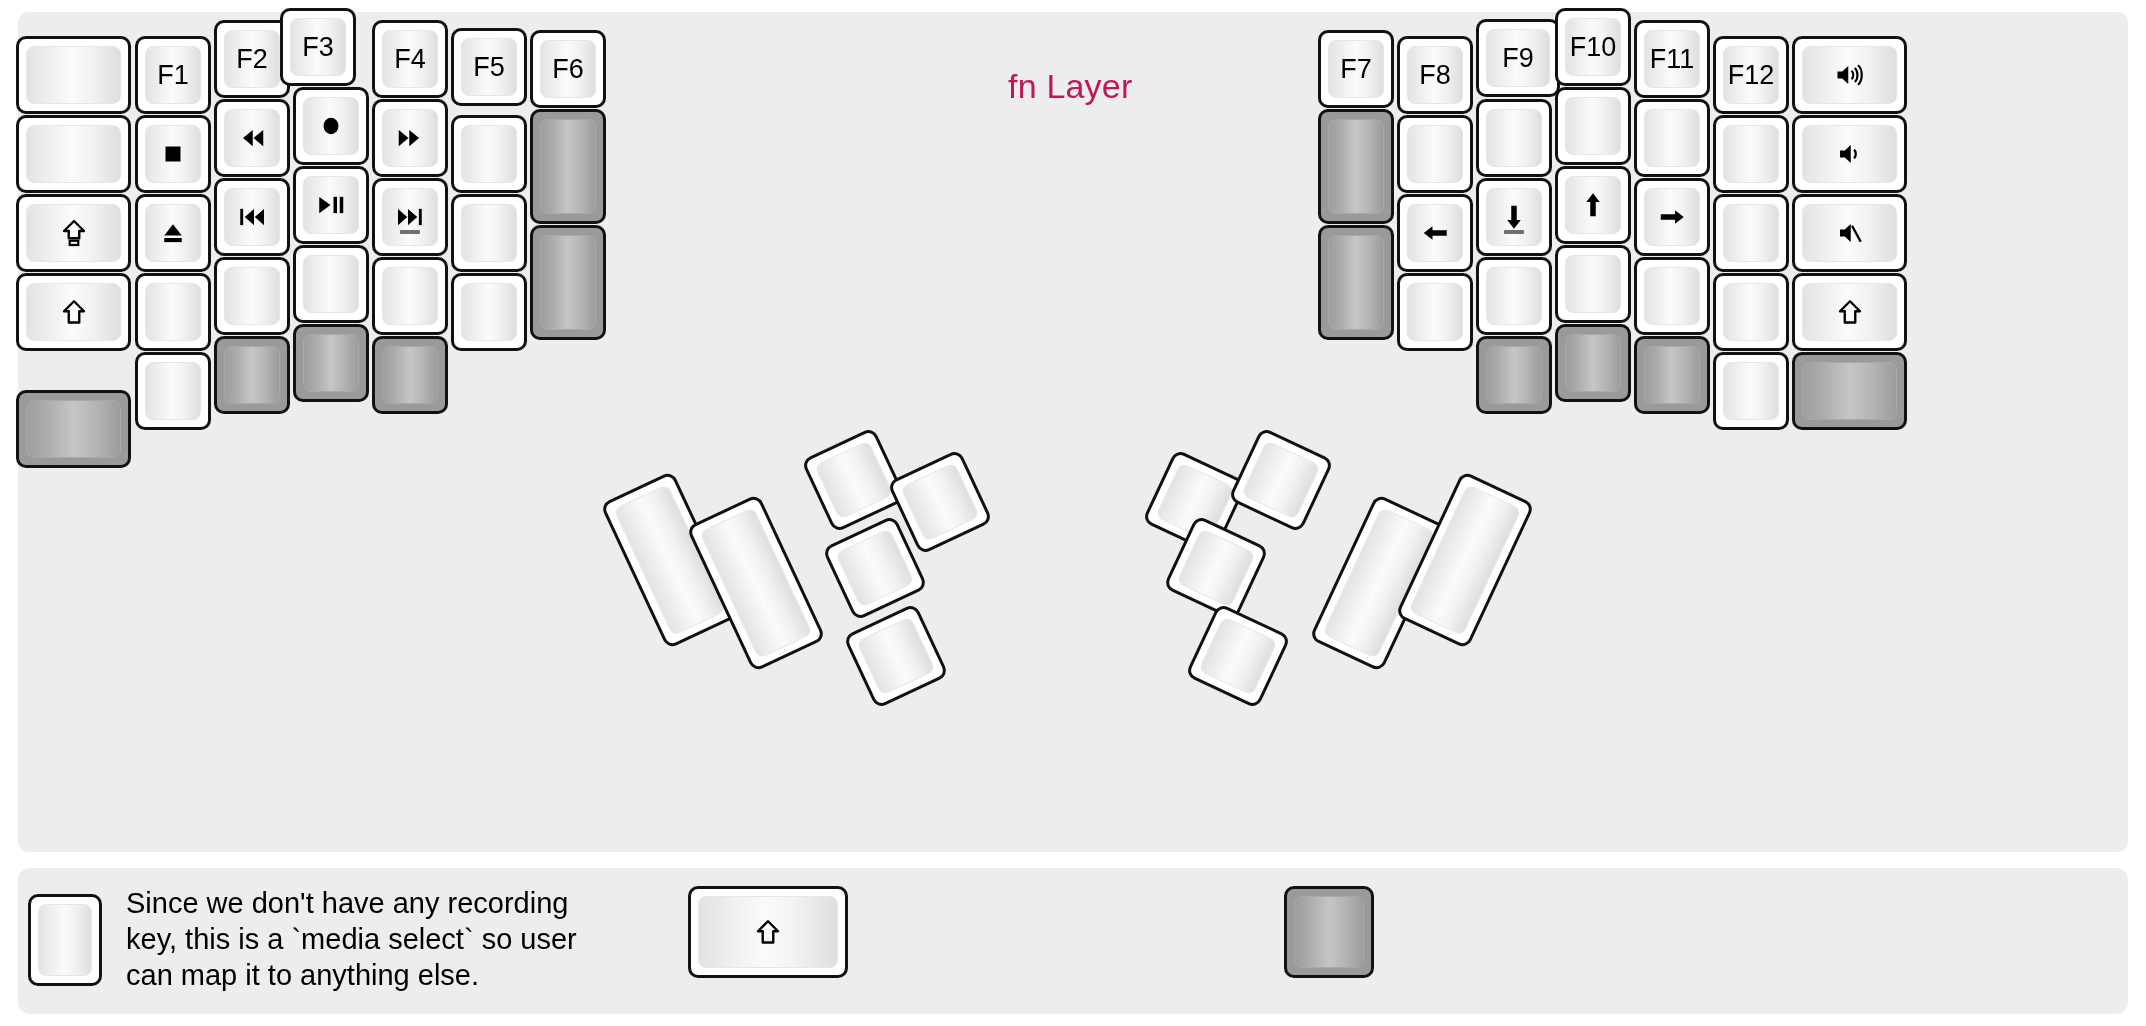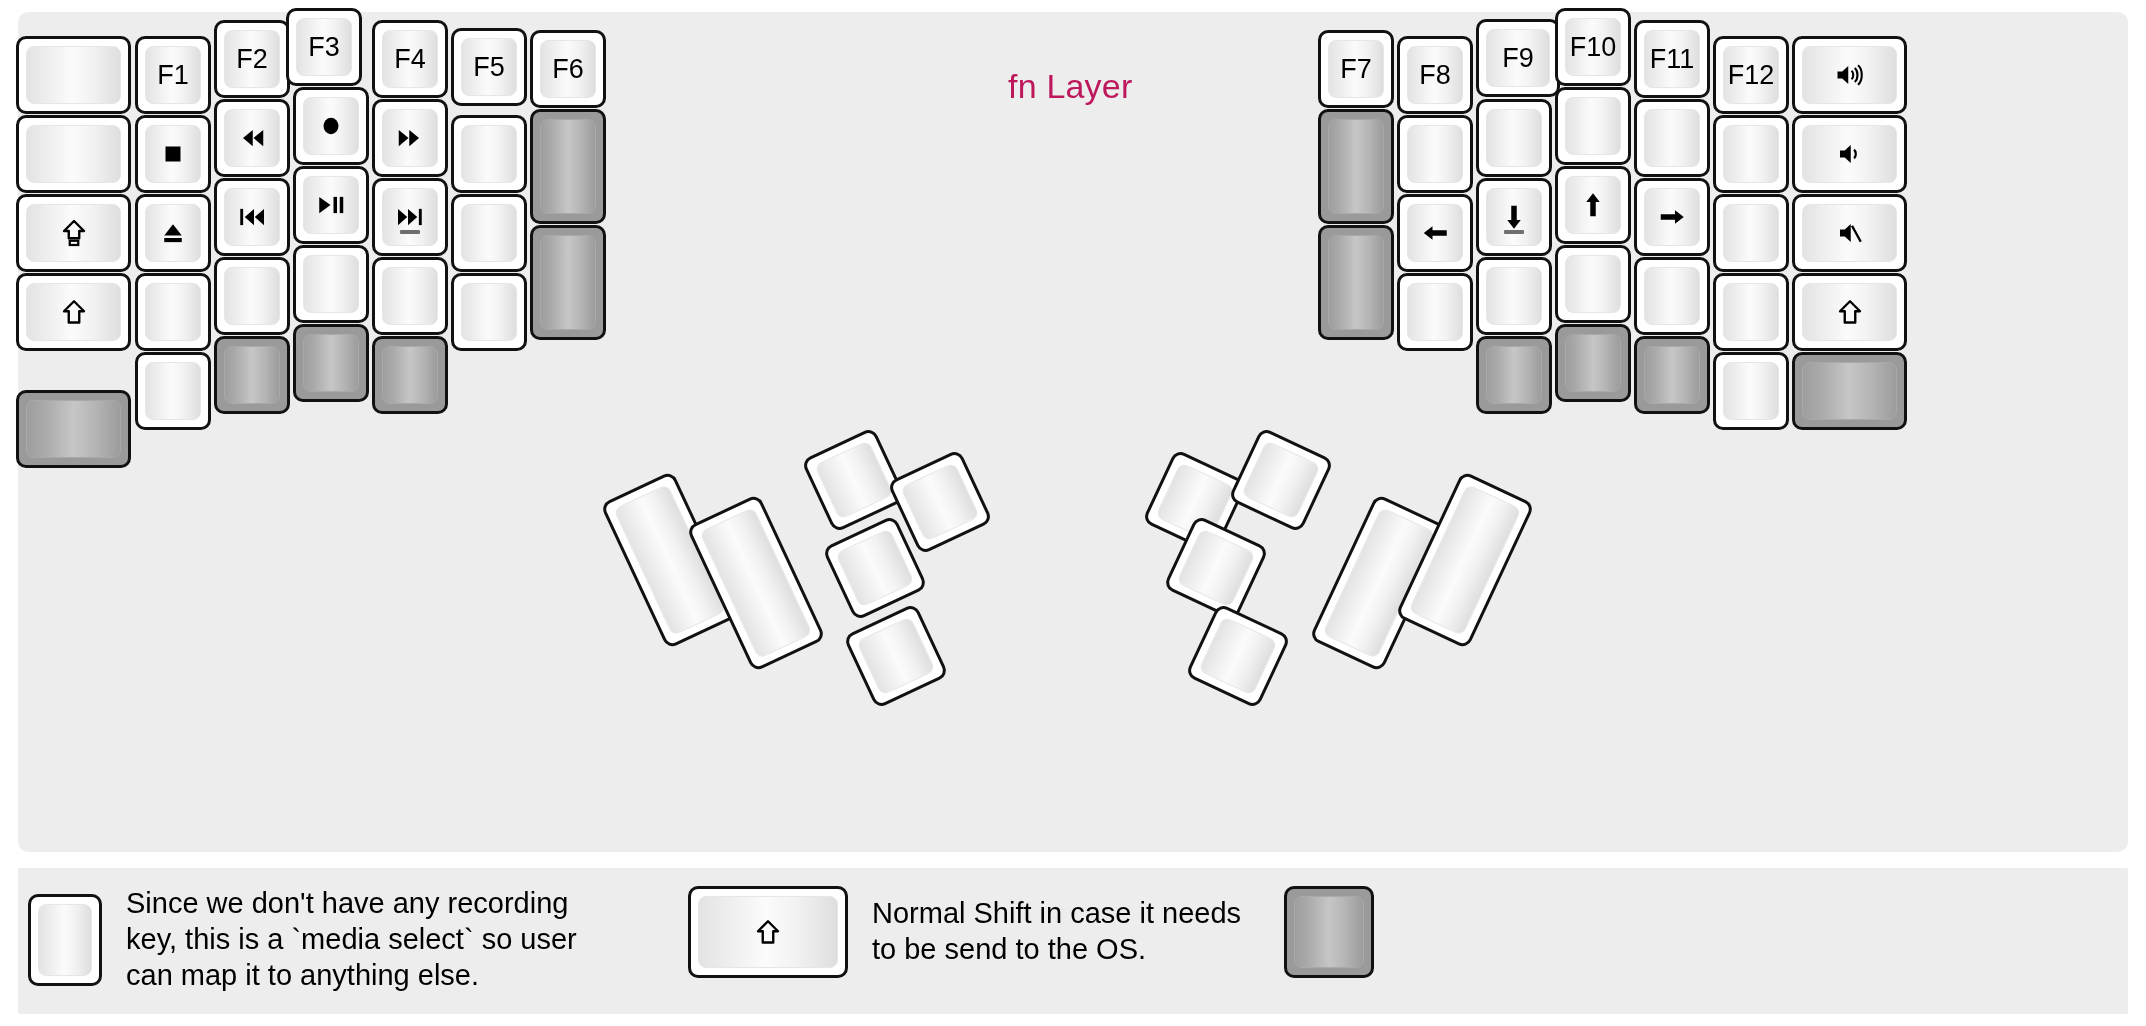--- a/index.html
+++ b/index.html
@@ -20,21 +20,21 @@
     left:18px; top:12px;
     width:2110px; height:840px;
     background:#ededed;
     border-radius:10px;
   }
   #legend-panel{
     position:absolute;
     left:18px; top:868px;
     width:2110px; height:146px;
     background:#ededed;
-    border-radius:2px;
+    border-radius:12px;
   }
 
   #title{
     position:absolute;
     left:990px; top:55px;
     font-size:34px;
     color:#be185d;
     letter-spacing:.2px;
     white-space:nowrap;
   }
@@ -200,21 +200,21 @@
               <path d="M21.6 5.5 L21.6 18.5 L14.2 12 Z"></path>
             </svg>
           </div>
         </div>
         <div class="key" style="left: 196px; top: 245px; width: 76px; height: 78px;">
           <div class="cap"></div>
         </div>
         <div class="key trans" style="left: 196px; top: 324px; width: 76px; height: 78px;">
           <div class="cap"></div>
         </div>
-        <div class="key" style="left: 268px; top: -4px; width: 76px; height: 78px;">
+        <div class="key" style="left: 262px; top: -4px; width: 76px; height: 78px;">
           <div class="cap">
             <span class="lbl">F3</span>
           </div>
         </div>
         <div class="key" style="left: 275px; top: 75px; width: 76px; height: 78px;">
           <div class="cap">
             <svg class="glyph" viewBox="0 0 24 24" width="30" height="30" fill="#000">
               <ellipse cx="12" cy="12" rx="6" ry="6.6"></ellipse>
             </svg>
           </div>
@@ -484,22 +484,20 @@
 can map it to anything else.</div>
         </div>
         <div class="legend-item" style="left: 670px; top: 18px;">
           <div class="legend-key" style="width: 160px; height: 92px;">
             <div class="cap">
               <svg class="glyph" viewBox="0 0 24 24" width="30" height="30" fill="#000">
                 <path d="M12 3.4 L20 11.4 H16.2 V20.4 H7.8 V11.4 H4 Z" fill="none" stroke="#000" stroke-width="1.9" stroke-linejoin="round"></path>
               </svg>
             </div>
           </div>
-          <div class="legend-text">Normal Shift in case it needs
-to be send to the OS.</div>
         </div>
         <div class="legend-item" style="left: 1266px; top: 18px;">
           <div class="legend-key trans" style="width: 90px; height: 92px;">
             <div class="cap"></div>
           </div>
         </div>
       </div>
   </div>
 
 </div>

